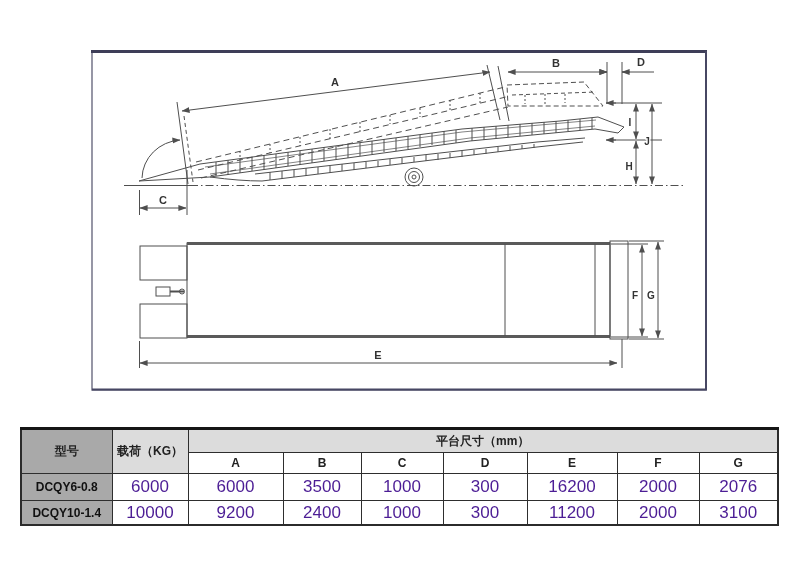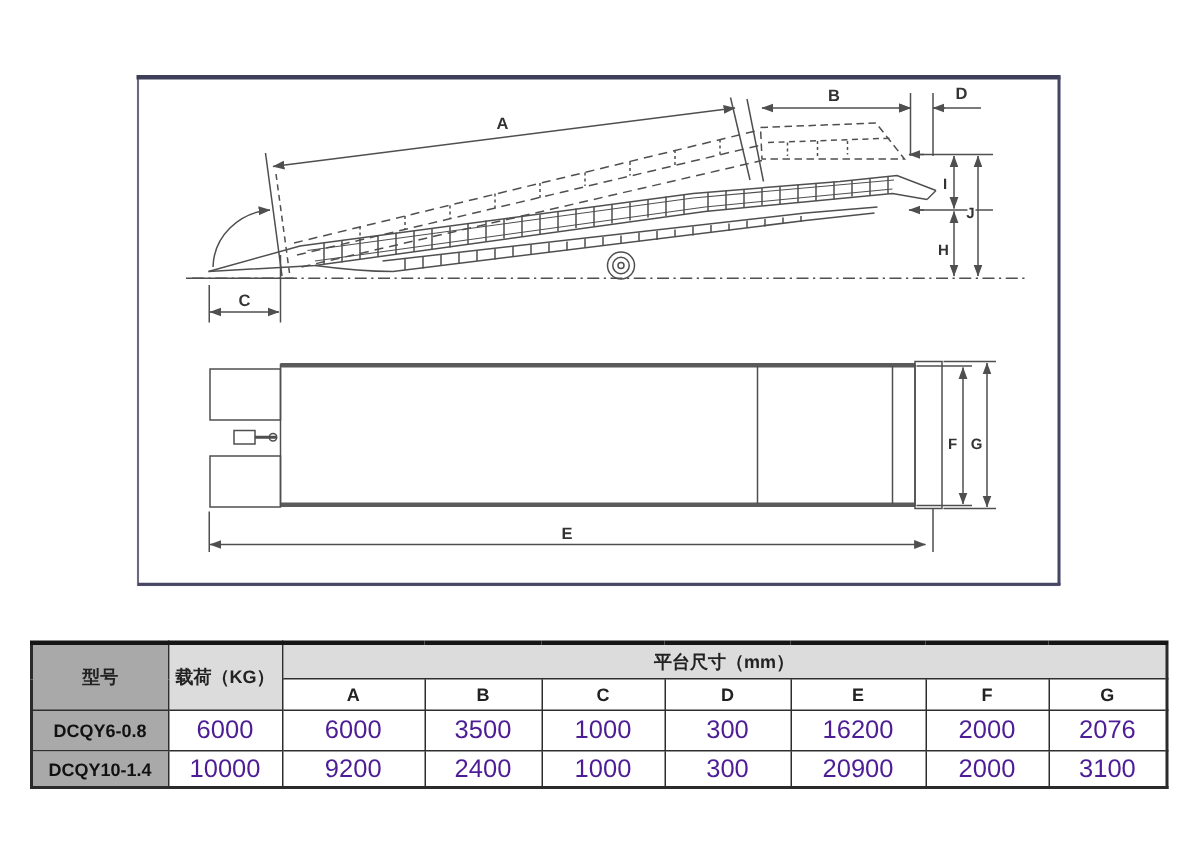--- a/index.html
+++ b/index.html
@@ -209,20 +209,20 @@
           <td class="c-white num">2000</td>
           <td class="c-white num">2076</td>
         </tr>
         <tr class="drow2">
           <td class="c-dark model">DCQY10-1.4</td>
           <td class="c-white num">10000</td>
           <td class="c-white num">9200</td>
           <td class="c-white num">2400</td>
           <td class="c-white num">1000</td>
           <td class="c-white num">300</td>
-          <td class="c-white num">20900</td>
+          <td class="c-white num">11200</td>
           <td class="c-white num">2000</td>
           <td class="c-white num">3100</td>
         </tr>
       </tbody>
     </table>
   </div>
 </div>
 
 </body></html>

